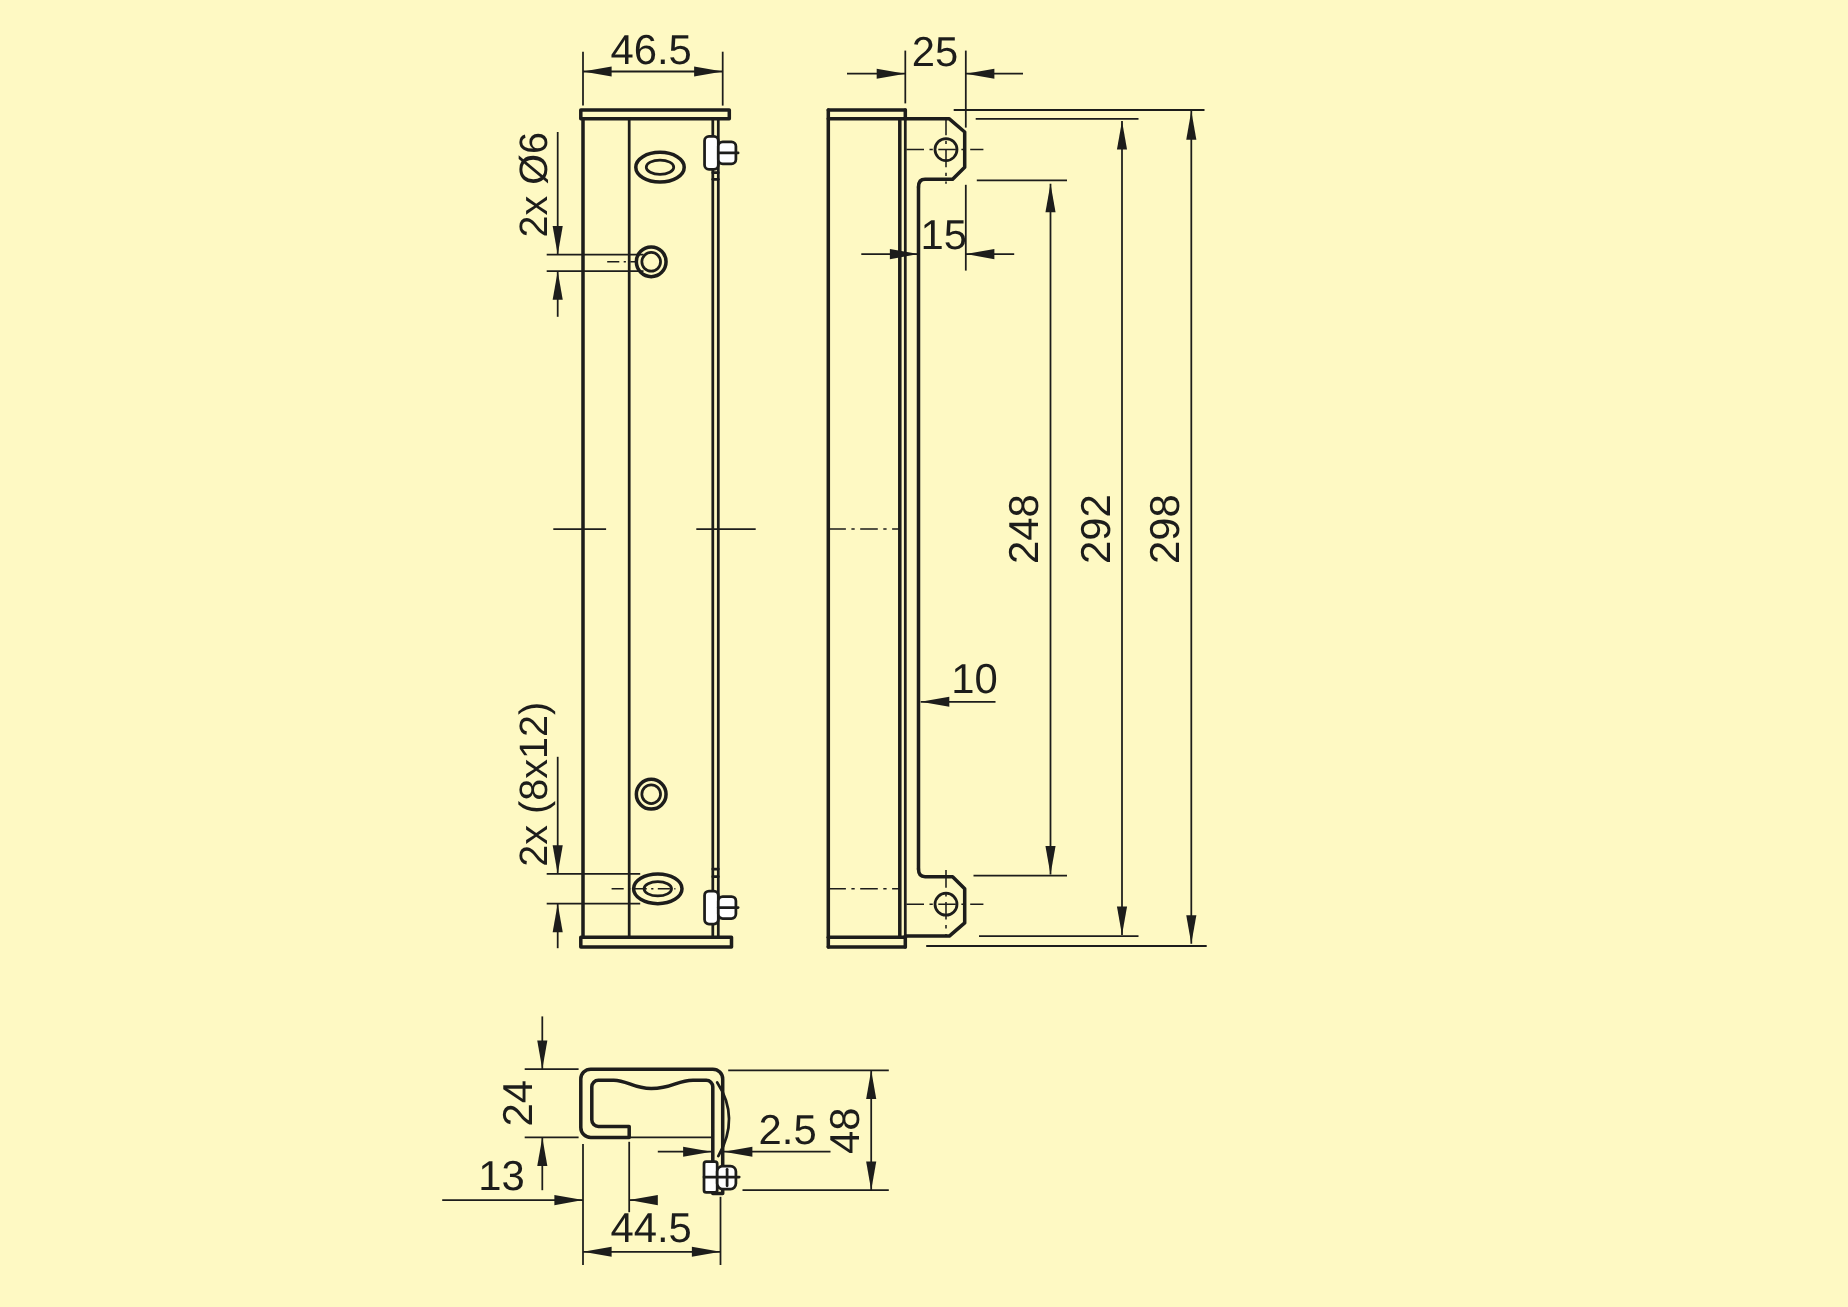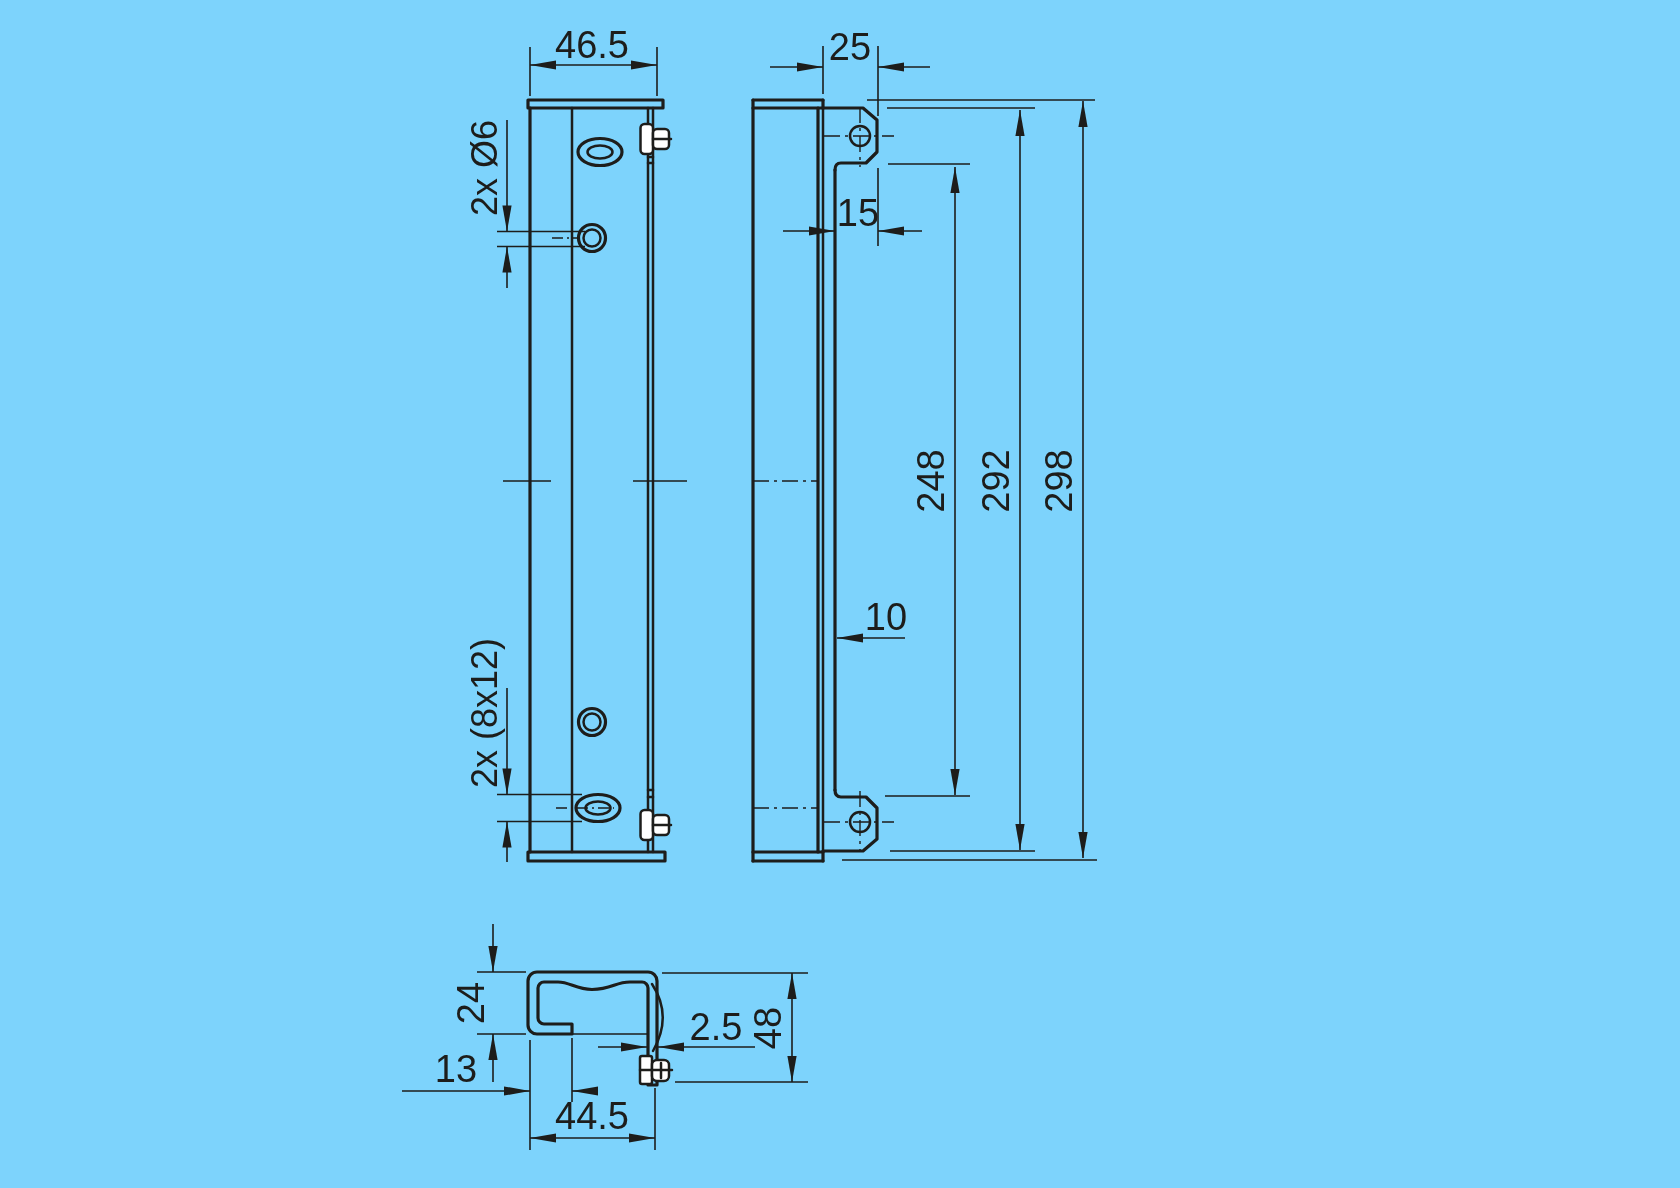--- a/index.html
+++ b/index.html
@@ -1,16 +1,16 @@
 <!DOCTYPE html>
 <html><head>
 <meta charset="utf-8">
 <style>
   html,body{margin:0;padding:0;background:#fff;}
-  .stage{position:relative;width:1680px;height:1188px;background:#7dd3fc;overflow:hidden;}
+  .stage{position:relative;width:1680px;height:1188px;background:#fef9c3;overflow:hidden;}
   svg{display:block;}
   .thick{stroke:#1d1d1b;stroke-width:3.2;fill:none;stroke-linecap:round;stroke-linejoin:round;}
   .med{stroke:#1d1d1b;stroke-width:2.5;fill:none;stroke-linecap:round;}
   .thin{stroke:#1d1d1b;stroke-width:1.6;fill:none;stroke-linecap:butt;}
   .cl{stroke:#1d1d1b;stroke-width:1.4;fill:none;stroke-dasharray:16 5 3 5;}
   .dash{stroke:#1d1d1b;stroke-width:1.4;fill:none;stroke-dasharray:11 4 2 4;}
   .dim{stroke:#1d1d1b;stroke-width:1.6;fill:none;}
   .txt{font-family:"Liberation Sans","DejaVu Sans",sans-serif;font-size:38px;fill:#1d1d1b;stroke:none;}
   .lbl{font-family:"Liberation Sans","DejaVu Sans",sans-serif;font-size:36px;fill:#1d1d1b;stroke:none;}
   .whitefill{fill:#ffffff;}

